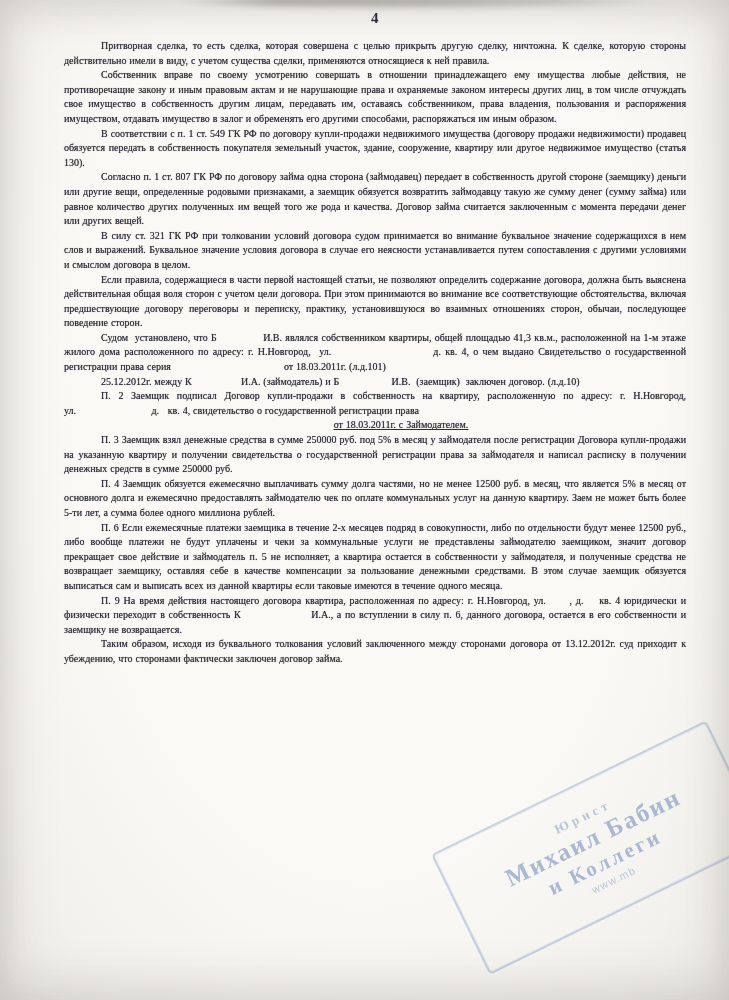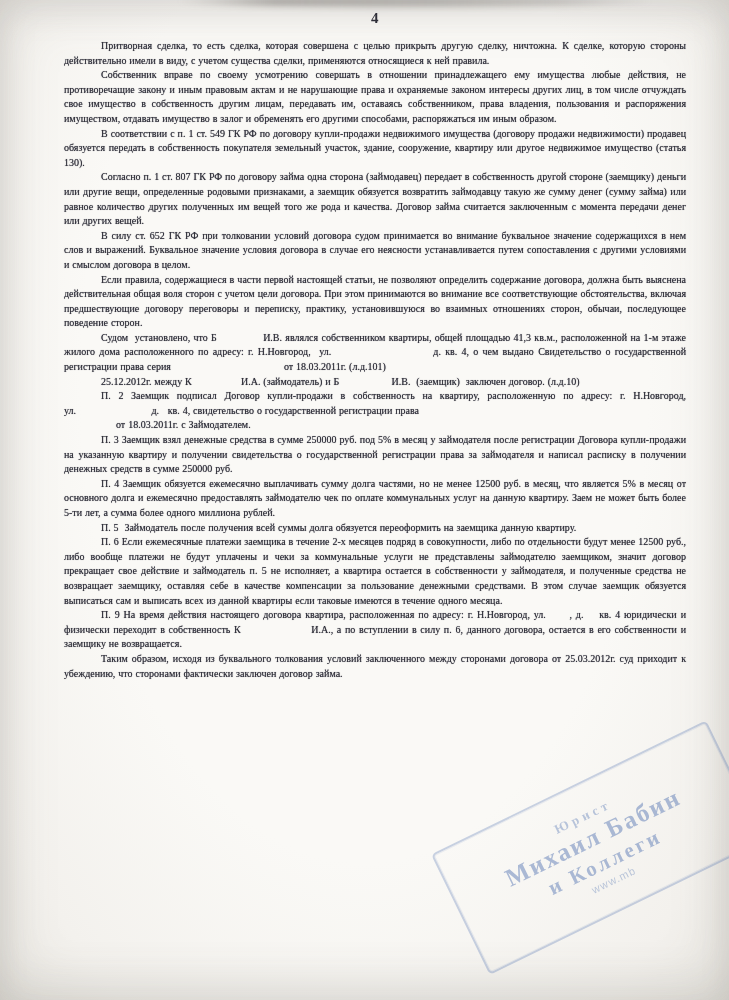--- a/index.html
+++ b/index.html
@@ -53,21 +53,22 @@
     text-shadow: 0 0 0.8px rgba(46,46,60,0.75);
   }
   .para {
     margin: 0;
     text-align: justify;
     text-indent: 37px;
     word-spacing: 0.4px;
   }
   .para.cont {
     text-indent: 52px;
-    text-align: left;
+    text-align: center;
+    text-decoration: underline;
   }
   .stamp {
     position: absolute;
     left: 448px;
     top: 794px;
     width: 302px;
     height: 130px;
     transform: rotate(-26deg);
     transform-origin: 40% 50%;
     border: 2px solid rgba(62,98,170,0.30);
@@ -115,32 +116,31 @@
   <div class="smudge-top"></div>
 
   <div class="page-number">4</div>
 
   <div class="doc-body">
 
   <p class="para">Притворная сделка, то есть сделка, которая совершена с целью прикрыть другую сделку, ничтожна. К сделке, которую стороны действительно имели в виду, с учетом существа сделки, применяются относящиеся к ней правила.</p>
       <p class="para">Собственник вправе по своему усмотрению совершать в отношении принадлежащего ему имущества любые действия, не противоречащие закону и иным правовым актам и не нарушающие права и охраняемые законом интересы других лиц, в том числе отчуждать свое имущество в собственность другим лицам, передавать им, оставаясь собственником, права владения, пользования и распоряжения имуществом, отдавать имущество в залог и обременять его другими способами, распоряжаться им иным образом.</p>
       <p class="para">В соответствии с п. 1 ст. 549 ГК РФ по договору купли-продажи недвижимого имущества (договору продажи недвижимости) продавец обязуется передать в собственность покупателя земельный участок, здание, сооружение, квартиру или другое недвижимое имущество (статья 130).</p>
       <p class="para">Согласно п. 1 ст. 807 ГК РФ по договору займа одна сторона (займодавец) передает в собственность другой стороне (заемщику) деньги или другие вещи, определенные родовыми признаками, а заемщик обязуется возвратить займодавцу такую же сумму денег (сумму займа) или равное количество других полученных им вещей того же рода и качества. Договор займа считается заключенным с момента передачи денег или других вещей.</p>
-      <p class="para">В силу ст. 652 ГК РФ при толковании условий договора судом принимается во внимание буквальное значение содержащихся в нем слов и выражений. Буквальное значение условия договора в случае его неясности устанавливается путем сопоставления с другими условиями и смыслом договора в целом.</p>
+      <p class="para">В силу ст. 321 ГК РФ при толковании условий договора судом принимается во внимание буквальное значение содержащихся в нем слов и выражений. Буквальное значение условия договора в случае его неясности устанавливается путем сопоставления с другими условиями и смыслом договора в целом.</p>
       <p class="para">Если правила, содержащиеся в части первой настоящей статьи, не позволяют определить содержание договора, должна быть выяснена действительная общая воля сторон с учетом цели договора. При этом принимаются во внимание все соответствующие обстоятельства, включая предшествующие договору переговоры и переписку, практику, установившуюся во взаимных отношениях сторон, обычаи, последующее поведение сторон.</p>
       <p class="para">Судом&nbsp; установлено, что Б&nbsp;&nbsp;&nbsp;&nbsp;&nbsp;&nbsp;&nbsp;&nbsp;&nbsp;&nbsp;&nbsp;&nbsp;&nbsp;&nbsp;И.В. являлся собственником квартиры, общей площадью 41,3 кв.м., расположенной на 1-м этаже жилого дома расположенного по адресу: г. Н.Новгород,&nbsp; ул.&nbsp;&nbsp;&nbsp;&nbsp;&nbsp;&nbsp;&nbsp;&nbsp;&nbsp;&nbsp;&nbsp;&nbsp;&nbsp;&nbsp;&nbsp;&nbsp;&nbsp;&nbsp;&nbsp;&nbsp;&nbsp;&nbsp;&nbsp;&nbsp;д. кв. 4, о чем выдано Свидетельство о государственной регистрации права серия&nbsp;&nbsp;&nbsp;&nbsp;&nbsp;&nbsp;&nbsp;&nbsp;&nbsp;&nbsp;&nbsp;&nbsp;&nbsp;&nbsp;&nbsp;&nbsp;&nbsp;&nbsp;&nbsp;&nbsp;&nbsp;&nbsp;&nbsp;&nbsp;&nbsp;&nbsp;&nbsp;&nbsp;&nbsp;&nbsp;&nbsp;&nbsp;&nbsp;&nbsp;&nbsp;&nbsp;&nbsp;&nbsp; от 18.03.2011г. (л.д.101)</p>
       <p class="para">25.12.2012г. между К&nbsp;&nbsp;&nbsp;&nbsp;&nbsp;&nbsp;&nbsp;&nbsp;&nbsp;&nbsp;&nbsp;&nbsp;&nbsp;&nbsp;&nbsp;&nbsp;&nbsp;И.А. (займодатель) и Б&nbsp;&nbsp;&nbsp;&nbsp;&nbsp;&nbsp;&nbsp;&nbsp;&nbsp;&nbsp;&nbsp;&nbsp;&nbsp;&nbsp;&nbsp;&nbsp;&nbsp;&nbsp;И.В.&nbsp; (заемщик)&nbsp; заключен договор. (л.д.10)</p>
       <p class="para">П. 2 Заемщик подписал Договор купли-продажи в собственность на квартиру, расположенную по адресу: г. Н.Новгород, ул.&nbsp;&nbsp;&nbsp;&nbsp;&nbsp;&nbsp;&nbsp;&nbsp;&nbsp;&nbsp;&nbsp;&nbsp;&nbsp;&nbsp;&nbsp;&nbsp;&nbsp;&nbsp;&nbsp;&nbsp;&nbsp;&nbsp;&nbsp;&nbsp;&nbsp;&nbsp;д.&nbsp;&nbsp; кв. 4, свидетельство о государственной регистрации права</p>
       <p class="para cont">от 18.03.2011г. с Займодателем.</p>
       <p class="para">П. 3 Заемщик взял денежные средства в сумме 250000 руб. под 5% в месяц у займодателя после регистрации Договора купли-продажи на указанную квартиру и получении свидетельства о государственной регистрации права за займодателя и написал расписку в получении денежных средств в сумме 250000 руб.</p>
       <p class="para">П. 4 Заемщик обязуется ежемесячно выплачивать сумму долга частями, но не менее 12500 руб. в месяц, что является 5% в месяц от основного долга и ежемесячно предоставлять займодателю чек по оплате коммунальных услуг на данную квартиру. Заем не может быть более 5-ти лет, а сумма более одного миллиона рублей.</p>
-      <p class="para">П. 5&nbsp; Займодатель после получения всей суммы долга обязуется переоформить на заемщика данную квартиру.</p>
       <p class="para">П. 6 Если ежемесячные платежи заемщика в течение 2-х месяцев подряд в совокупности, либо по отдельности будут менее 12500 руб., либо вообще платежи не будут уплачены и чеки за коммунальные услуги не представлены займодателю заемщиком, значит договор прекращает свое действие и займодатель п. 5 не исполняет, а квартира остается в собственности у займодателя, и полученные средства не возвращает заемщику, оставляя себе в качестве компенсации за пользование денежными средствами. В этом случае заемщик обязуется выписаться сам и выписать всех из данной квартиры если таковые имеются в течение одного месяца.</p>
       <p class="para">П. 9 На время действия настоящего договора квартира, расположенная по адресу: г. Н.Новгород, ул.&nbsp;&nbsp;&nbsp;&nbsp;&nbsp;&nbsp;, д.&nbsp;&nbsp;&nbsp;&nbsp;кв. 4 юридически и физически переходит в собственность К&nbsp;&nbsp;&nbsp;&nbsp;&nbsp;&nbsp;&nbsp;&nbsp;&nbsp;&nbsp;&nbsp;&nbsp;&nbsp;&nbsp;&nbsp;&nbsp;&nbsp;&nbsp;&nbsp;И.А., а по вступлении в силу п. 6, данного договора, остается в его собственности и заемщику не возвращается.</p>
-      <p class="para">Таким образом, исходя из буквального толкования условий заключенного между сторонами договора от 25.03.2012г. суд приходит к убеждению, что сторонами фактически заключен договор займа.</p>
+      <p class="para">Таким образом, исходя из буквального толкования условий заключенного между сторонами договора от 13.12.2012г. суд приходит к убеждению, что сторонами фактически заключен договор займа.</p>
     </div>
 
   <div class="stamp">
     <span class="stamp-title">Юрист</span>
     <span class="stamp-name">Михаил Бабин</span>
     <span class="stamp-suffix">и Коллеги</span>
     <span class="stamp-url">www.mb</span>
   </div>
 </div>
 

